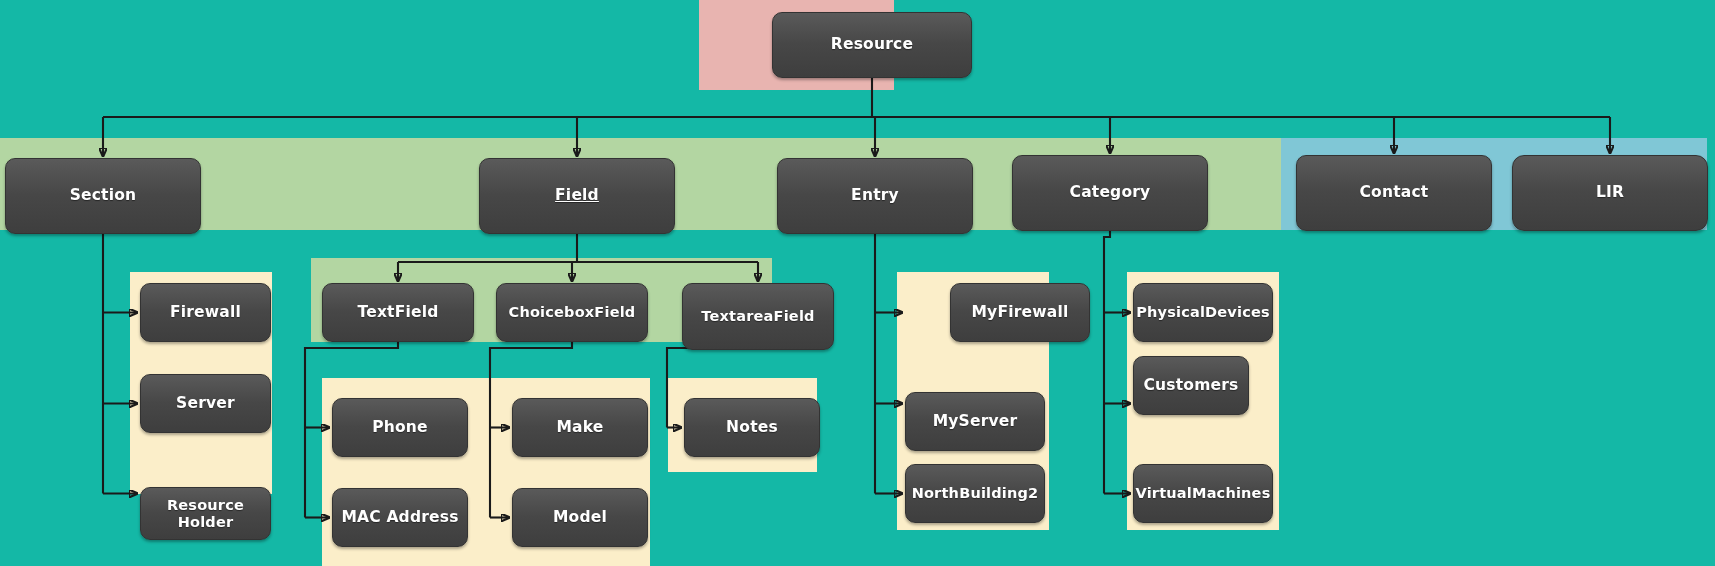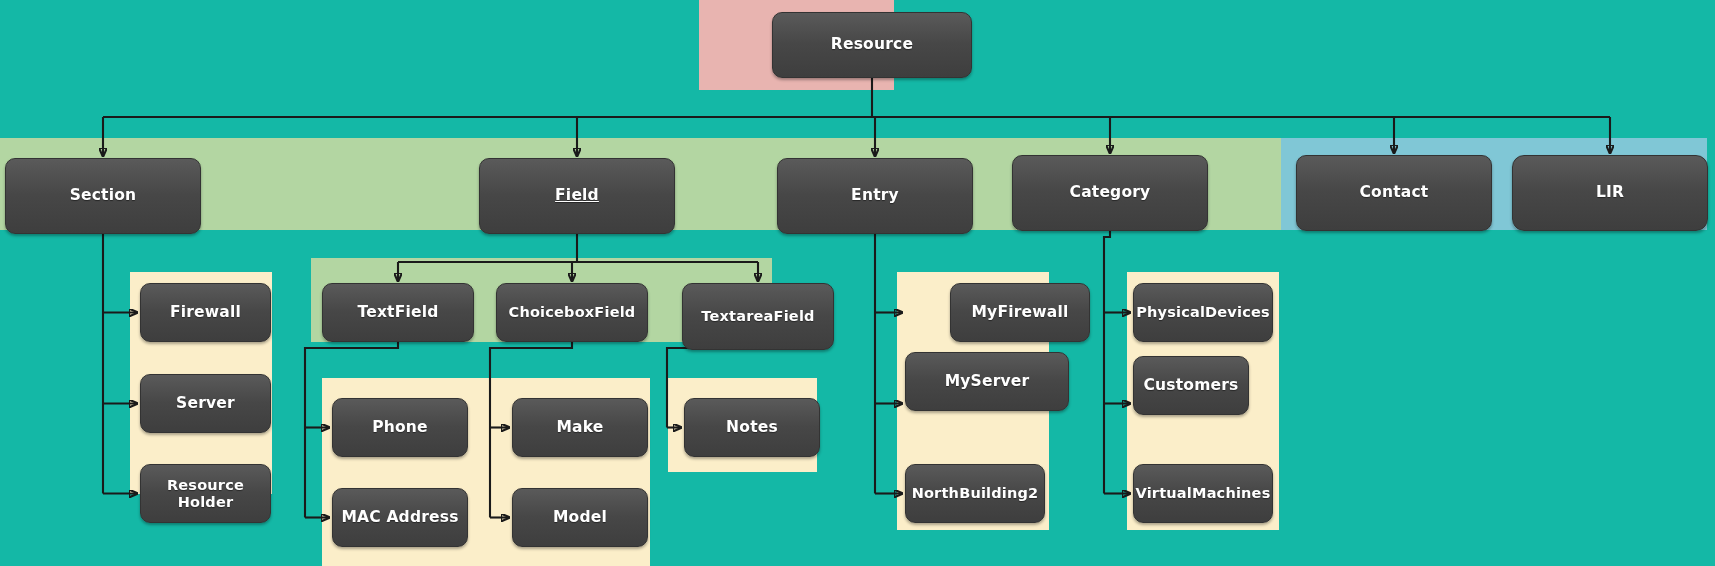--- a/index.html
+++ b/index.html
@@ -116,26 +116,26 @@
       <div class="node" style="left: 479px; top: 158px; width: 196px; height: 76px; text-decoration: underline;">Field</div>
       <div class="node" style="left: 777px; top: 158px; width: 196px; height: 76px;">Entry</div>
       <div class="node" style="left: 1012px; top: 155px; width: 196px; height: 76px;">Category</div>
       <div class="node" style="left: 1296px; top: 155px; width: 196px; height: 76px;">Contact</div>
       <div class="node" style="left: 1512px; top: 155px; width: 196px; height: 76px; border-radius: 12px;">LIR</div>
       <div class="node" style="left: 322px; top: 283px; width: 152px; height: 59px;">TextField</div>
       <div class="node small" style="left: 496px; top: 283px; width: 152px; height: 59px;">ChoiceboxField</div>
       <div class="node small" style="left: 682px; top: 283px; width: 152px; height: 67px;">TextareaField</div>
       <div class="node" style="left: 140px; top: 283px; width: 131px; height: 59px;">Firewall</div>
       <div class="node" style="left: 140px; top: 374px; width: 131px; height: 59px;">Server</div>
-      <div class="node small" style="left: 140px; top: 464px; width: 131px; height: 59px;">Resource Holder</div>
+      <div class="node small" style="left: 140px; top: 487px; width: 131px; height: 53px;">Resource Holder</div>
       <div class="node" style="left: 332px; top: 398px; width: 136px; height: 59px;">Phone</div>
       <div class="node" style="left: 332px; top: 488px; width: 136px; height: 59px;">MAC Address</div>
       <div class="node" style="left: 512px; top: 398px; width: 136px; height: 59px;">Make</div>
       <div class="node" style="left: 512px; top: 488px; width: 136px; height: 59px;">Model</div>
       <div class="node" style="left: 684px; top: 398px; width: 136px; height: 59px;">Notes</div>
       <div class="node" style="left: 905px; top: 283px; width: 140px; height: 59px; margin-left: 45px;">MyFirewall</div>
-      <div class="node" style="left: 905px; top: 352px; width: 164px; height: 59px;">MyServer</div>
+      <div class="node" style="left: 905px; top: 392px; width: 140px; height: 59px;">MyServer</div>
       <div class="node small" style="left: 905px; top: 464px; width: 140px; height: 59px;">NorthBuilding2</div>
       <div class="node small" style="left: 1133px; top: 283px; width: 140px; height: 59px;">PhysicalDevices</div>
       <div class="node" style="left: 1133px; top: 356px; width: 116px; height: 59px;">Customers</div>
       <div class="node small" style="left: 1133px; top: 464px; width: 140px; height: 59px;">VirtualMachines</div>
     </div>
 </div>
 
 </body></html>

